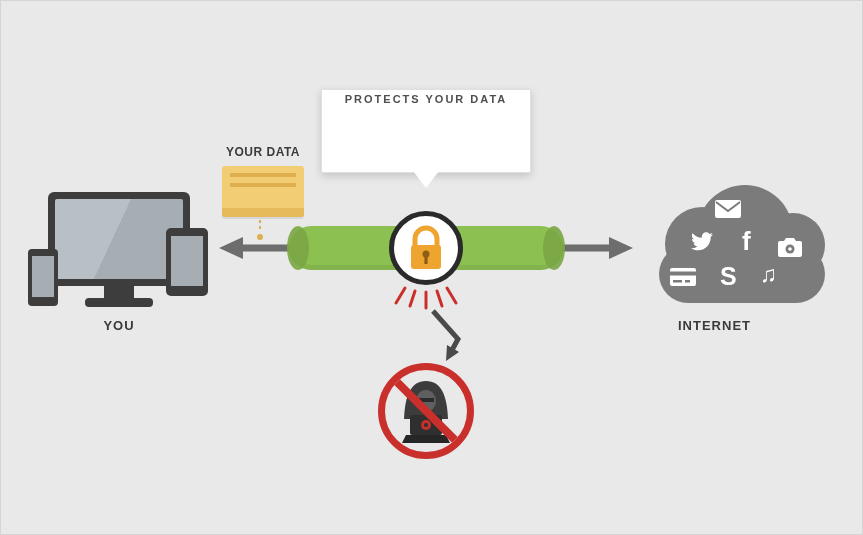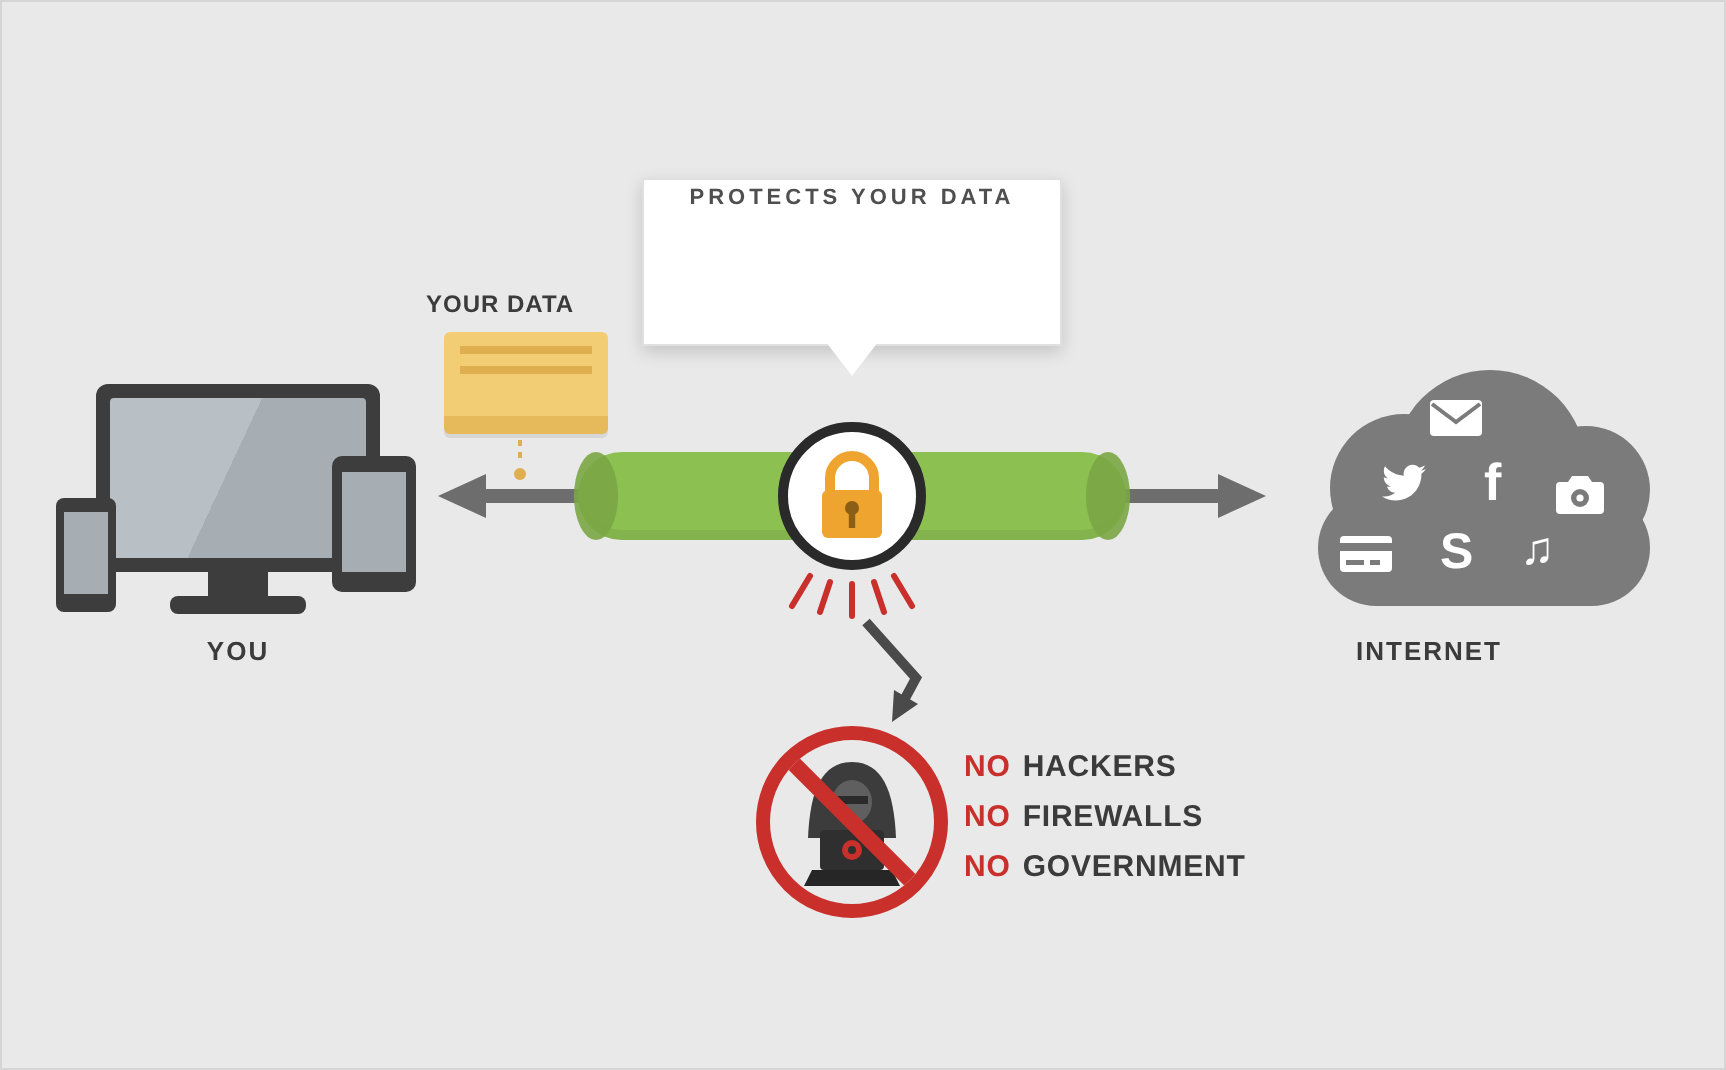--- a/index.html
+++ b/index.html
@@ -34,21 +34,21 @@
             background:var(--tunnel,#8cc152); border-radius:22px; z-index:2;
             box-shadow:inset 0 -5px 0 rgba(0,0,0,.07); }
   .tunnel-cap { position:absolute; top:0; width:22px; height:44px; border-radius:50%;
                 background:var(--tunnel-dark2,#7aa644); opacity:.9; }
   .tunnel-cap.left { left:-2px; } .tunnel-cap.right { right:-2px; }
   .lock-badge { position:absolute; left:388px; top:210px; width:74px; height:74px;
                 border-radius:50%; background:#fff; border:5px solid #2a2a2a; z-index:5;
                 display:flex; align-items:center; justify-content:center; }
 
   
-  .your-data-label { position:absolute; left:212px; top:144px; width:100px; 
+  .your-data-label { position:absolute; left:212px; top:144px; width:100px; text-align:center;
                      font-size:12px; font-weight:bold; letter-spacing:.5px; color:var(--text,#3b3b3b); z-index:2;}
   .folder { position:absolute; left:221px; top:165px; width:82px; height:51px;
             background:var(--folder,#f2cd74); border-radius:3px; z-index:2;
             box-shadow:0 2px 0 rgba(0,0,0,.08); }
   .folder::before { content:""; position:absolute; top:7px; left:8px; right:8px; height:4px;
                     background:var(--folder-dark,#dfae4f); }
   .folder::after { content:""; position:absolute; top:17px; left:8px; right:8px; height:4px;
                    background:var(--folder-dark,#dfae4f); }
   .folder-strip { position:absolute; bottom:0; left:0; right:0; height:9px;
                   background:var(--folder-dark,#dfae4f); opacity:.65; border-radius:0 0 3px 3px; }
@@ -211,25 +211,14 @@
       <rect x="22" y="40" width="32" height="20" rx="2" fill="#2f2f2f"></rect>
       <circle cx="38" cy="50" r="5" fill="#c9302c"></circle>
       <circle cx="38" cy="50" r="2" fill="#2f2f2f"></circle>
       <path d="M18 60 L58 60 L62 68 L14 68 Z" fill="#262626"></path>
     </svg>
     <div class="ban-circle">
       <div class="ban-bar"></div>
     </div>
   </div>
 
-  <div class="no-list">
-    <div class="no-row">
-      <span class="no-word">NO</span><span>HACKERS</span>
-    </div>
-    <div class="no-row">
-      <span class="no-word">NO</span><span>FIREWALLS</span>
-    </div>
-    <div class="no-row">
-      <span class="no-word">NO</span><span>GOVERNMENT</span>
-    </div>
-  </div>
 
 </div>
 
 </body></html>

